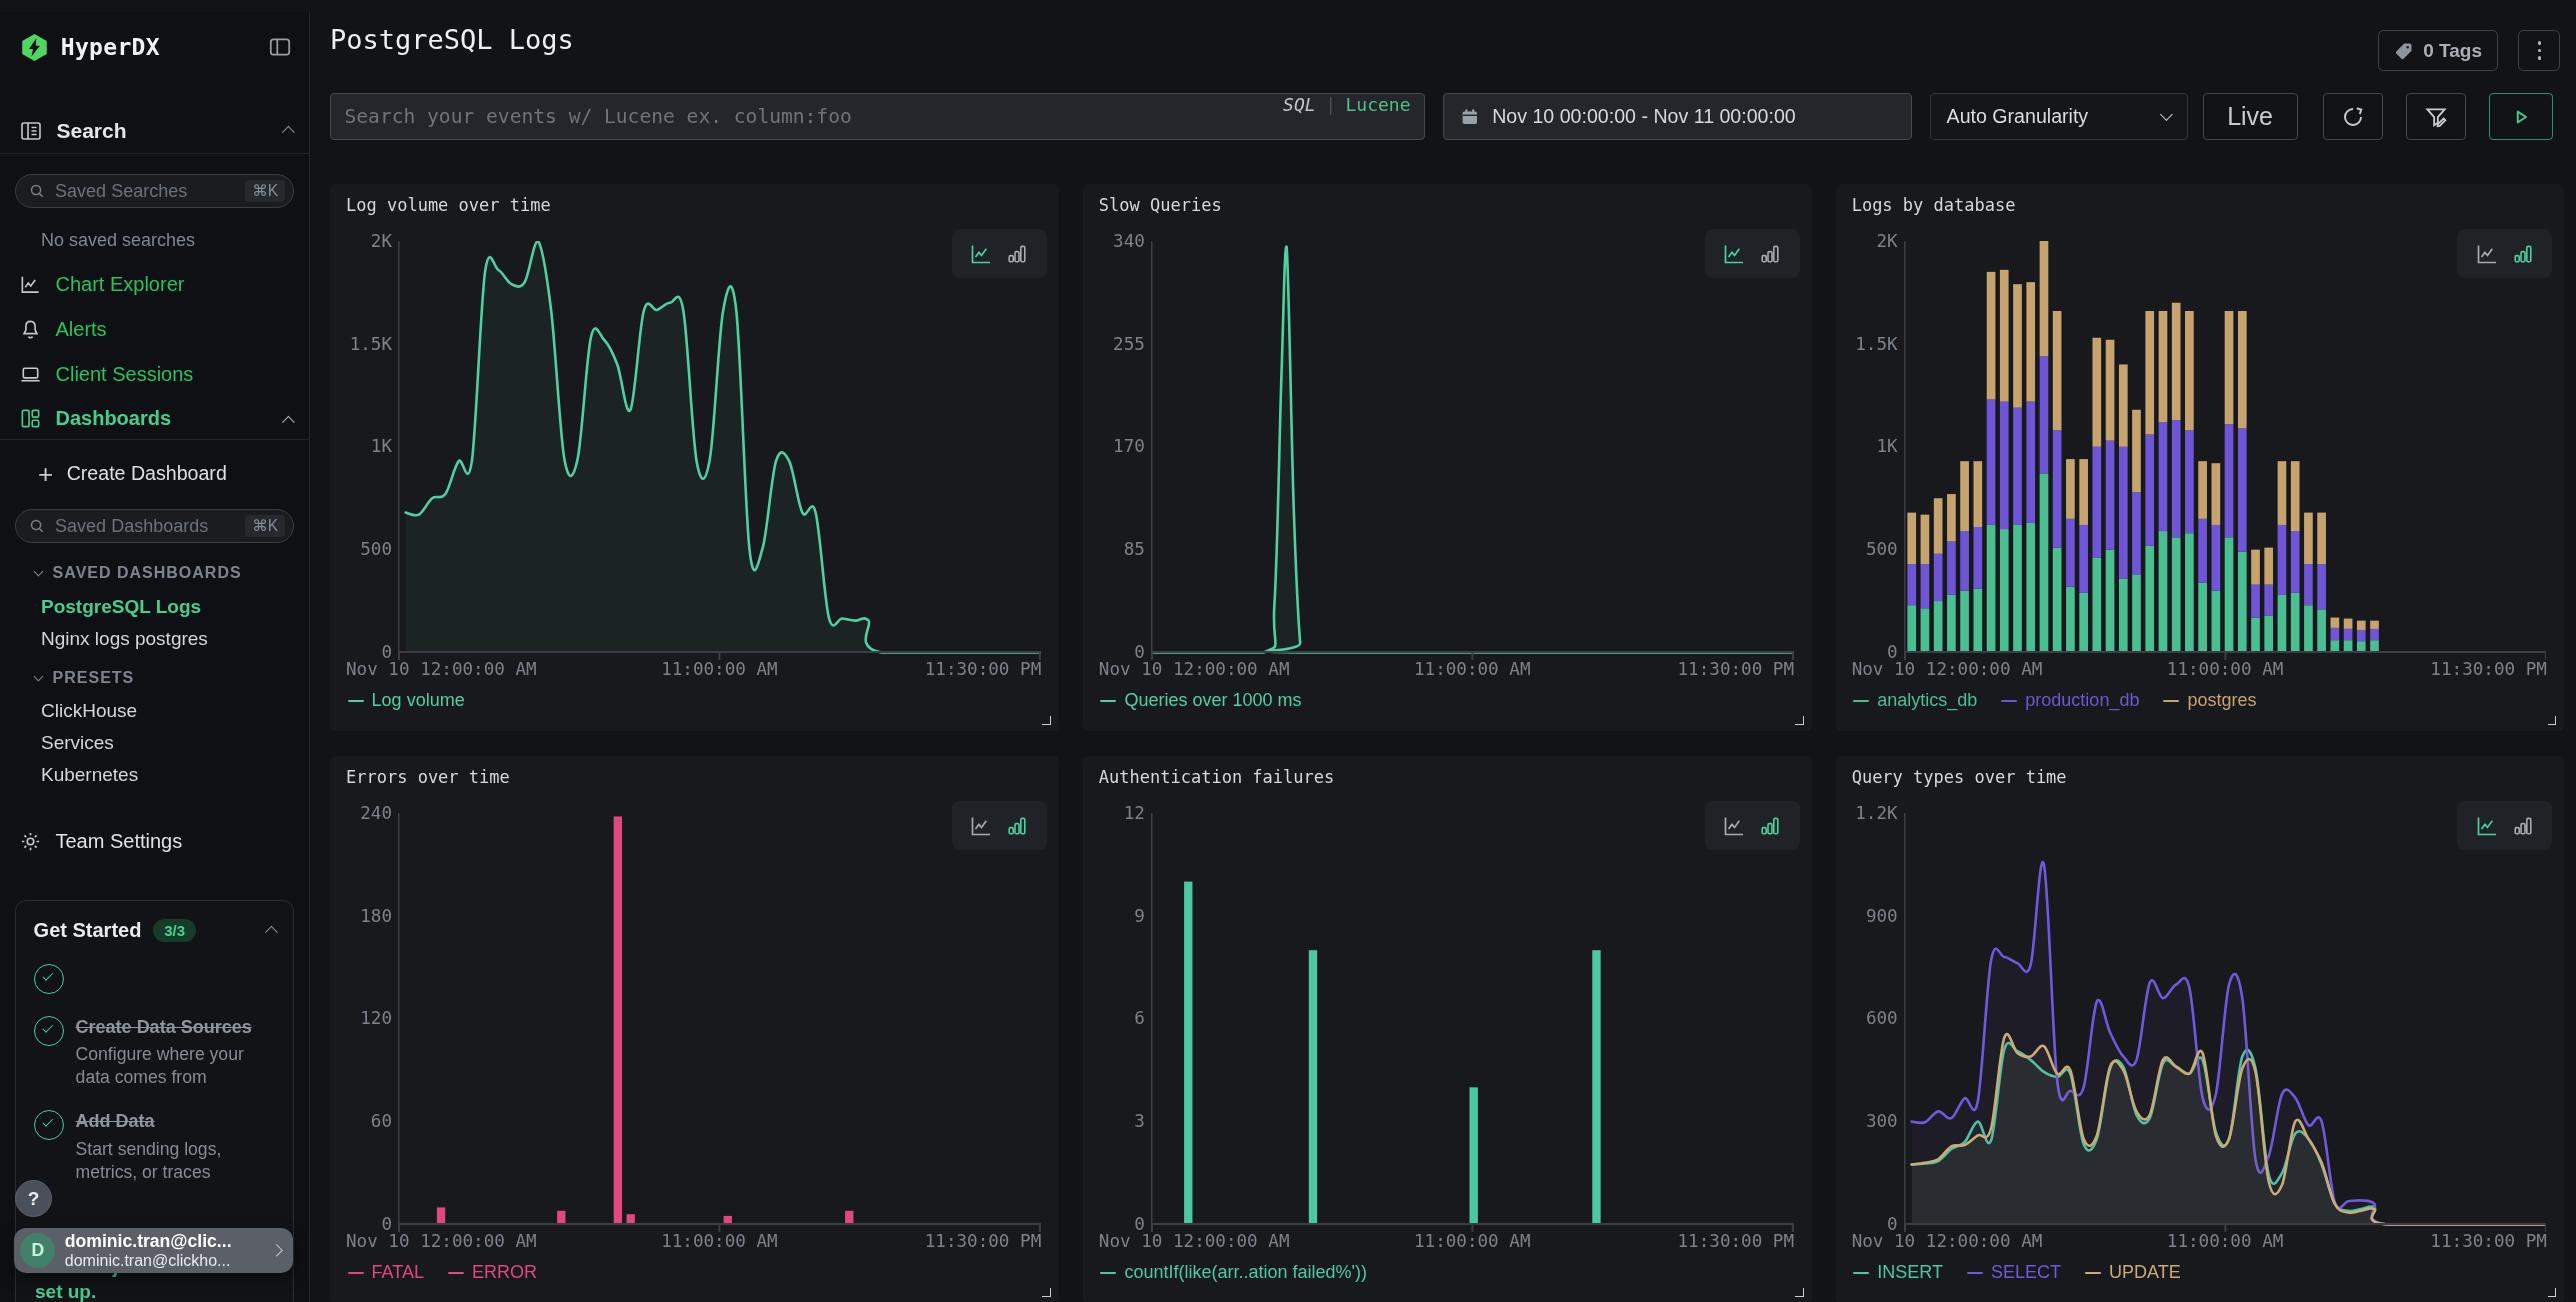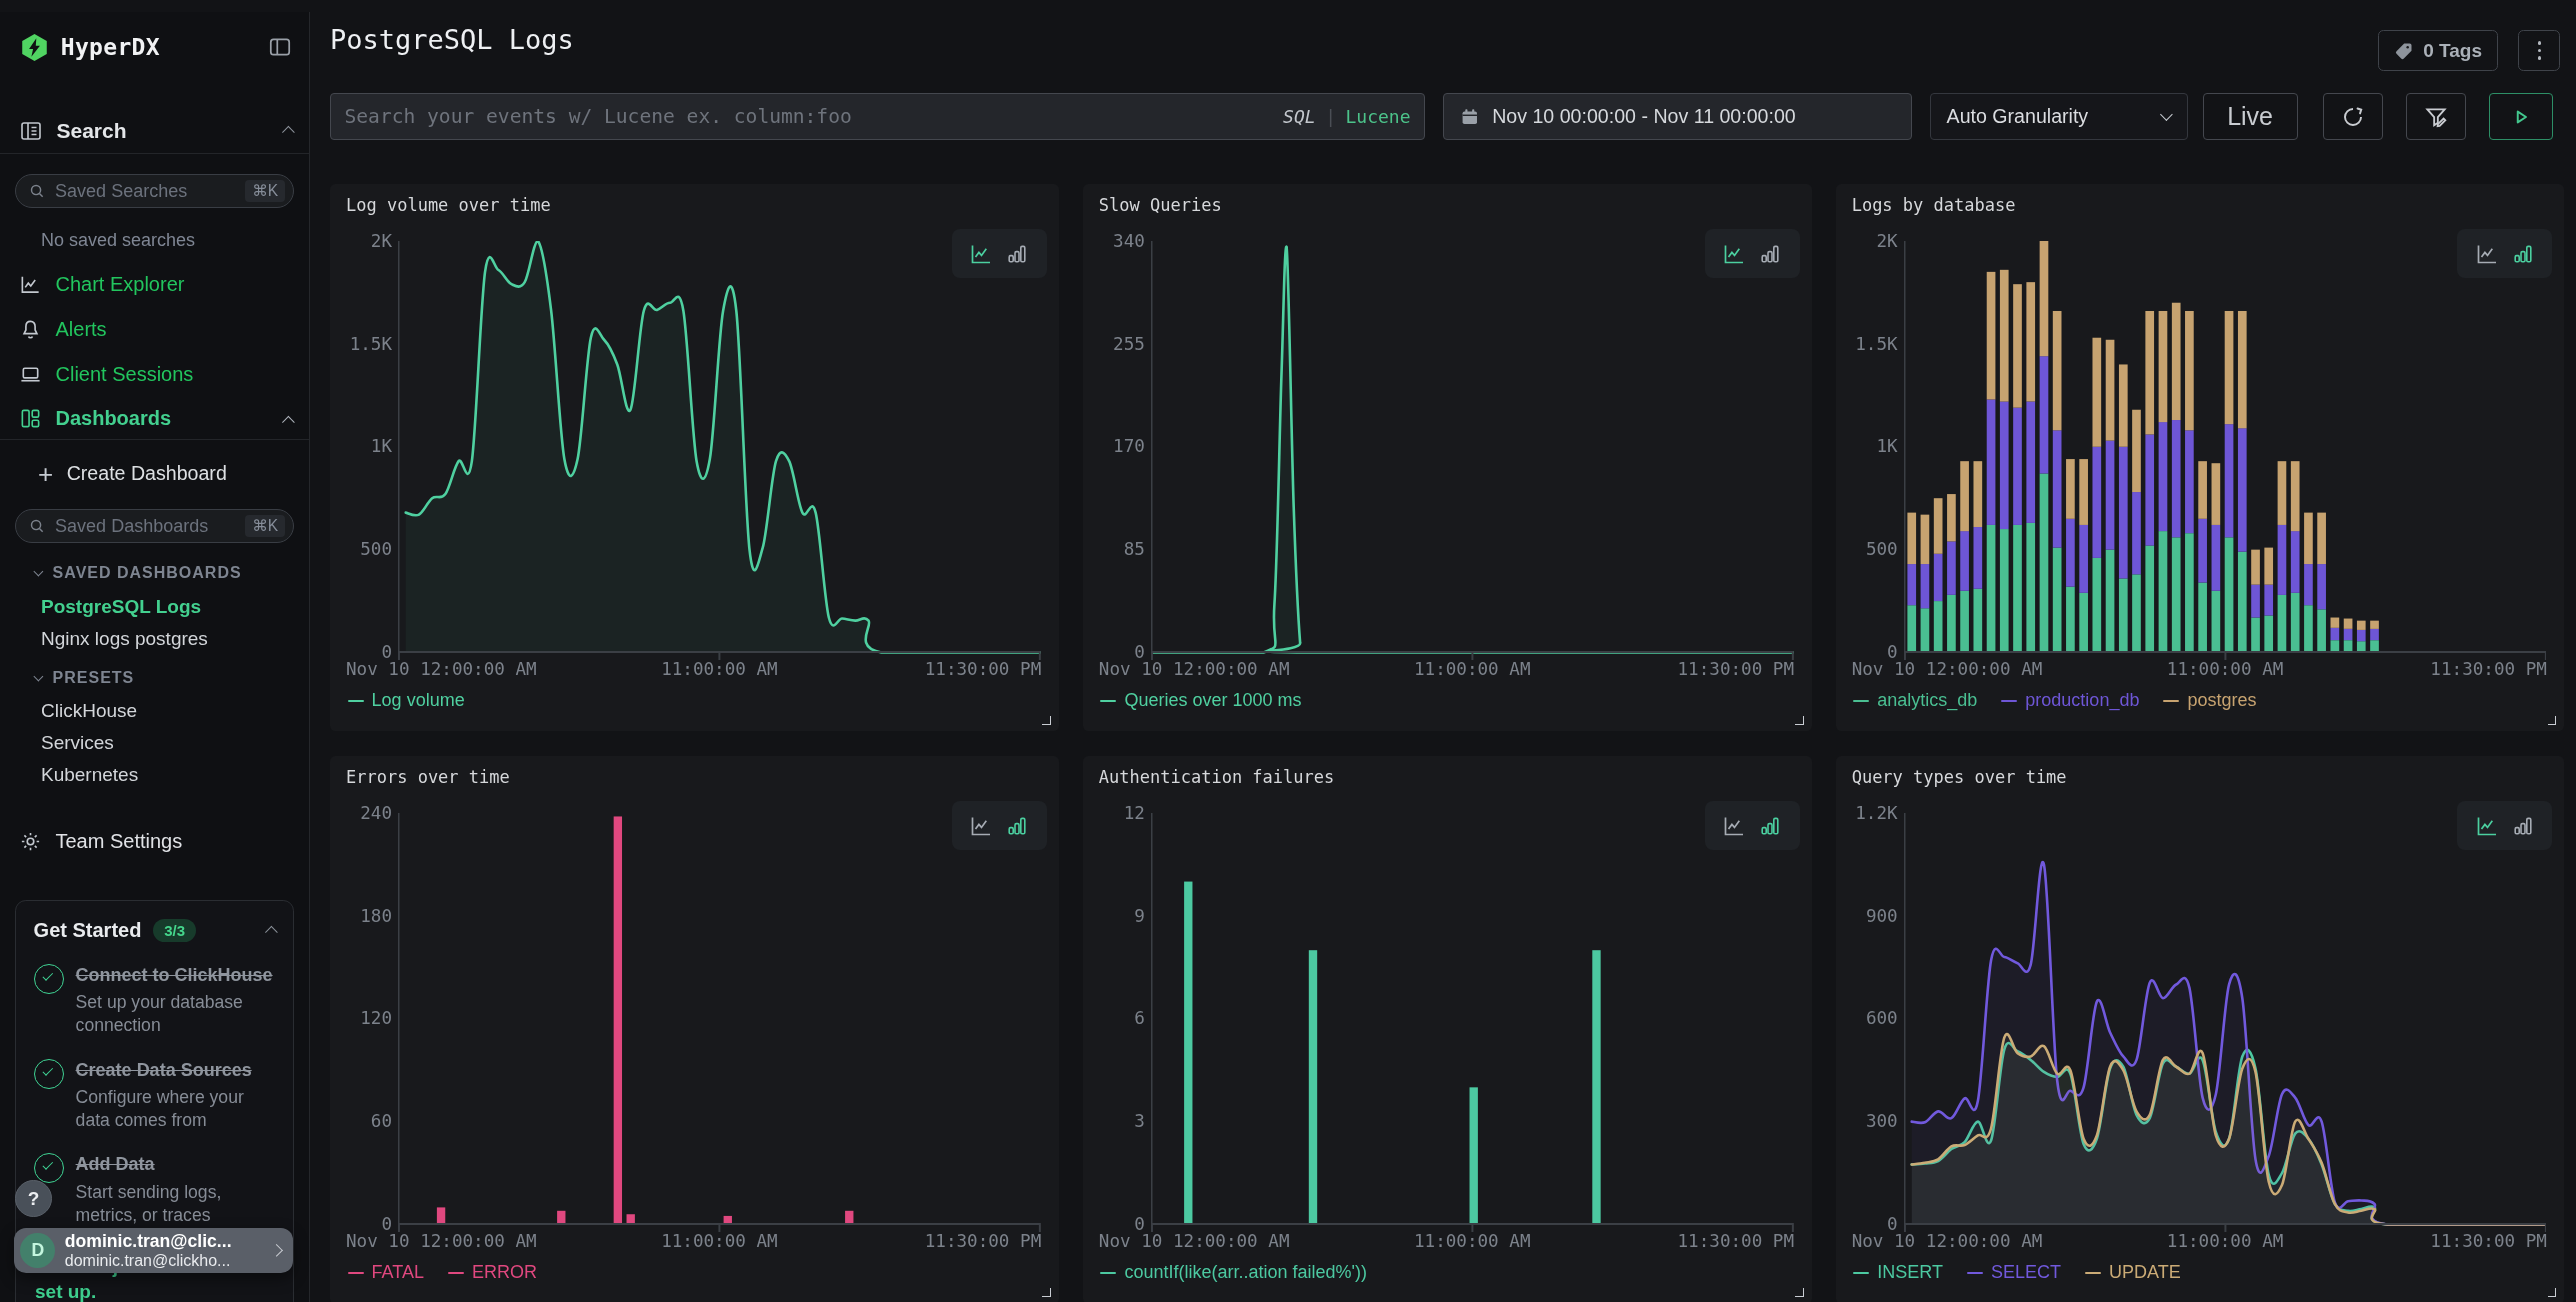--- a/index.html
+++ b/index.html
@@ -65,21 +65,21 @@
   .user-pill .chev{color:#c9ccd2;}
 
   
   #main{position:absolute;left:311px;top:0;right:0;bottom:0;background:var(--page);}
   .page-title{position:absolute;top:24px;left:19px;font-family:var(--mono);font-size:27px;font-weight:500;color:#eef0f3;}
   .tags-btn{position:absolute;top:30px;right:78px;height:41px;border:1px solid #3f434a;border-radius:5.4px;display:flex;align-items:center;gap:9.5px;padding:0 15px;color:#aab0b8;font-size:19px;font-weight:600;}
   .kebab-btn{position:absolute;top:30px;right:15.6px;width:42px;height:41px;border:1px solid #3f434a;border-radius:5.4px;display:flex;flex-direction:column;align-items:center;justify-content:center;gap:4px;}
   .kebab-btn b{width:3.4px;height:3.4px;border-radius:50%;background:#b5bac1;}
 
   .toolbar{position:absolute;top:93px;left:19px;right:20px;height:47px;display:flex;align-items:stretch;}
-  .tb-search{flex:0 0 1095px;display:flex;align-items:center;background:#24262b;border:1px solid var(--border);border-radius:4px;padding:0 13.5px;margin-right:17.6px;}
+  .tb-search{flex:0 0 1095px;display:flex;background:#24262b;border:1px solid var(--border);border-radius:4px;padding:0 13.5px;margin-right:17.6px;}
   .tb-search input{flex:1;min-width:0;background:transparent;border:none;outline:none;font-family:var(--mono);font-size:19.6px;color:#d0d3d8;}
   .tb-search input::placeholder{color:#6e737c;}
   .lang{font-family:var(--mono);font-size:18px;}
   .lang.sql{color:#c3c7cd;font-style:italic;} .lang.pipe{color:#4a4e55;margin:0 9.5px;} .lang.lucene{color:#4cc38a;}
   .tb-date{flex:0 0 469px;display:flex;align-items:center;gap:12px;background:#24262b;border:1px solid var(--border);border-radius:4px;padding:0 15px;margin-right:18px;font-family:var(--mono);font-size:19.6px;color:#d6d9dd;white-space:nowrap;}
   .tb-date svg{color:#9aa0a8;}
   .tb-gran{flex:0 0 258px;display:flex;align-items:center;justify-content:space-between;background:#15161a;border:1px solid #34373e;border-radius:4px;padding:0 16px;margin-right:15px;font-family:var(--mono);font-size:19.6px;color:#dbdde1;}
   .tb-gran .chev{color:#c6cbd1;}
   .tb-live{flex:0 0 95px;display:flex;align-items:center;justify-content:center;border:1px solid var(--border);border-radius:4px;font-family:var(--mono);font-size:25px;color:#c9ccd1;margin-right:25px;}
   .tb-icon{flex:0 0 60px;display:flex;align-items:center;justify-content:center;border:1px solid var(--border);border-radius:4px;color:#c9ccd1;margin-right:23px;}
@@ -222,24 +222,20 @@
   <div class="gs-card">
     <div class="gs-head">
       <span class="gs-title">Get Started</span>
       <span class="badge">3/3</span>
       <span class="gs-chev"><i class="chev up"></i></span>
     </div>
     <div class="gs-item">
       <span class="gs-check">
           <i></i>
         </span>
-      <div>
-        <div class="gs-item-title">Connect to ClickHouse</div>
-        <div class="gs-item-desc">Set up your database connection</div>
-      </div>
     </div>
     <div class="gs-item">
       <span class="gs-check">
           <i></i>
         </span>
       <div>
         <div class="gs-item-title">Create Data Sources</div>
         <div class="gs-item-desc">Configure where your data comes from</div>
       </div>
     </div>

